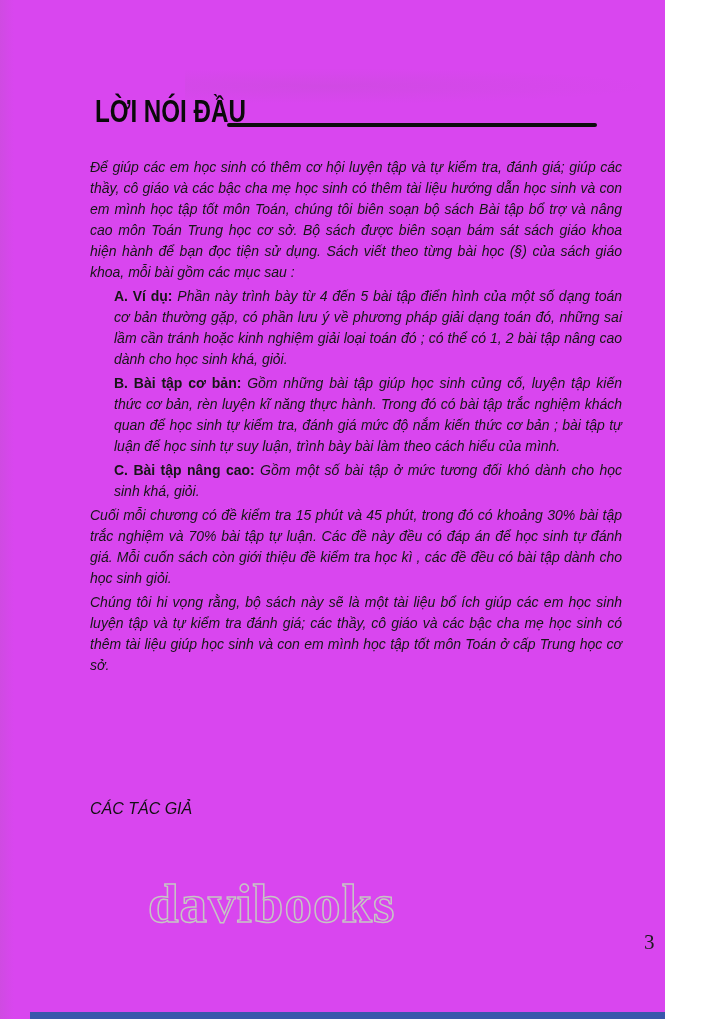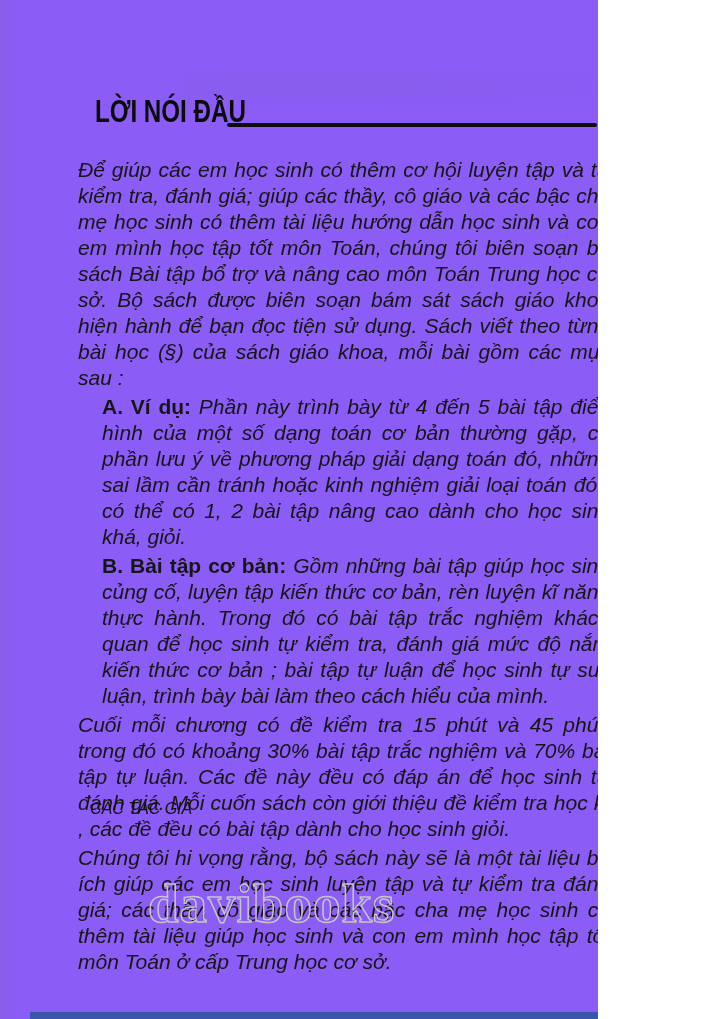--- a/index.html
+++ b/index.html
@@ -1,18 +1,18 @@
 <!DOCTYPE html>
 <html><head>
 <meta charset="utf-8">
 <style>
   html,body{margin:0;padding:0;background:#ffffff;}
   .page{
-    position:relative;width:598px;height:1019px;overflow:hidden;
-    background:#8b5cf6;
+    position:relative;width:665px;height:1019px;overflow:hidden;
+    background:#d946ef;
     font-family:"Liberation Sans",sans-serif;
     color:#161616;
   }
   .edge-shade{
     position:absolute;left:0;top:0;width:14px;height:1019px;
     background:linear-gradient(to right, rgba(120,118,110,0.10), rgba(120,118,110,0.0));
   }
   .smudge{
     position:absolute;left:185px;top:68px;width:470px;height:36px;
     background:radial-gradient(ellipse at 30% 50%, rgba(110,110,100,0.08), rgba(110,110,100,0.0) 70%);
@@ -21,22 +21,22 @@
     position:absolute;left:95px;top:94px;margin:0;
     font-size:31px;font-weight:700;color:#0a0a0a;
     letter-spacing:0px;white-space:nowrap;
     transform:scaleX(0.78);transform-origin:left top;
   }
   .title-rule{
     position:absolute;left:227px;top:123px;width:370px;height:4px;
     background:#0d0d0d;border-radius:2px;
   }
   .body-text{
-    position:absolute;left:78px;top:157px;width:532px;
-    font-size:21px;line-height:26px;text-align:justify;
+    position:absolute;left:90px;top:157px;width:532px;
+    font-size:14px;line-height:21px;text-align:justify;
   }
   .para{margin:0 0 3px 0;font-style:italic;}
   .para.indent{padding-left:24px;}
   .run-italic{font-style:italic;}
   .run-bold{font-style:normal;font-weight:700;}
   .run-bolditalic{font-style:italic;font-weight:700;}
   .signature{
     position:absolute;left:90px;top:800px;width:532px;
     text-align:left;padding-right:0;box-sizing:border-box;
     font-style:italic;font-size:16px;color:#111;
@@ -73,20 +73,21 @@
   <div class="edge-shade"></div>
   <div class="smudge"></div>
 
   <h1 class="title">LỜI NÓI ĐẦU</h1>
   <div class="title-rule"></div>
 
   <div class="body-text">
       <p class="para"><span class="run-italic">Để giúp các em học sinh có thêm cơ hội luyện tập và tự kiểm tra, đánh giá; giúp các thầy, cô giáo và các bậc cha mẹ học sinh có thêm tài liệu hướng dẫn học sinh và con em mình học tập tốt môn Toán, chúng tôi biên soạn bộ sách Bài tập bổ trợ và nâng cao môn Toán Trung học cơ sở. Bộ sách được biên soạn bám sát sách giáo khoa hiện hành để bạn đọc tiện sử dụng. Sách viết theo từng bài học (§) của sách giáo khoa, mỗi bài gồm các mục  sau :</span></p>
       <p class="para indent"><span class="run-bold">A. Ví dụ:</span><span class="run-italic"> Phần này trình bày từ 4 đến 5 bài tập điển hình của một số dạng toán cơ bản thường gặp, có phần lưu ý về phương pháp giải dạng toán đó, những sai lầm cần tránh hoặc kinh nghiệm giải loại toán đó ; có thể có 1, 2 bài tập nâng cao dành cho học sinh khá,  giỏi.</span></p>
       <p class="para indent"><span class="run-bold">B. Bài tập cơ bản:</span><span class="run-italic"> Gồm những bài tập giúp học sinh củng cố, luyện tập kiến thức cơ bản, rèn luyện kĩ năng thực hành. Trong đó có bài tập trắc nghiệm khách quan để học sinh tự kiểm tra, đánh giá mức độ nắm kiến thức cơ bản ; bài tập tự luận để học sinh tự suy luận, trình bày bài làm theo cách hiểu của mình.</span></p>
+      <p class="para indent"><span class="run-bold">C. Bài tập nâng cao:</span><span class="run-italic"> Gồm một số bài tập ở mức tương đối khó dành cho học sinh khá, giỏi.</span></p>
       <p class="para"><span class="run-italic">Cuối mỗi chương có đề kiểm tra 15 phút và 45 phút, trong đó có khoảng 30% bài tập trắc nghiệm và 70% bài tập tự luận. Các đề này đều có đáp án để học sinh tự đánh giá. Mỗi cuốn sách còn giới thiệu đề kiểm tra học kì , các đề đều có bài tập dành cho học sinh giỏi.</span></p>
       <p class="para"><span class="run-italic">Chúng tôi hi vọng rằng, bộ sách này sẽ là một tài liệu bổ ích giúp các em học sinh luyện tập và tự kiểm tra đánh giá; các thầy, cô giáo và các bậc cha mẹ học sinh có thêm tài liệu giúp học sinh và con em mình học tập tốt môn Toán ở cấp Trung học cơ sở.</span></p>
     </div>
 
   <div class="signature">
     <span class="signature-inner">CÁC TÁC GIẢ</span>
   </div>
 
   <div class="wm-brand">davibooks</div>
 

